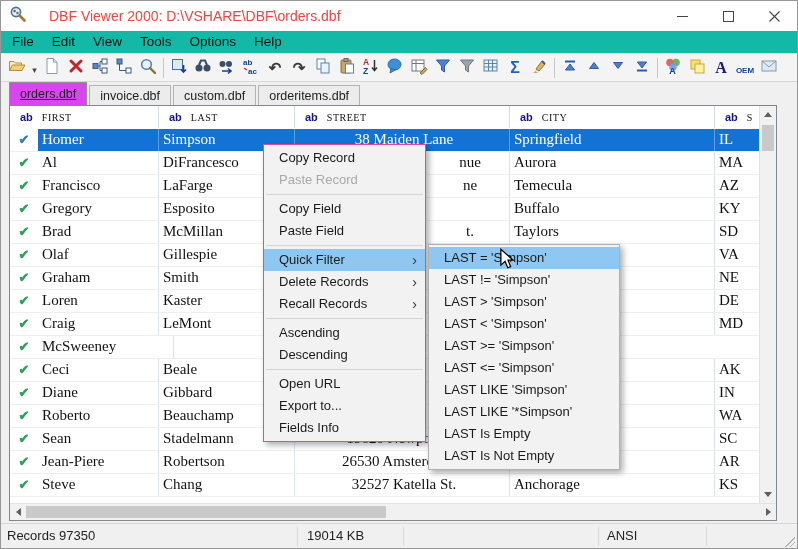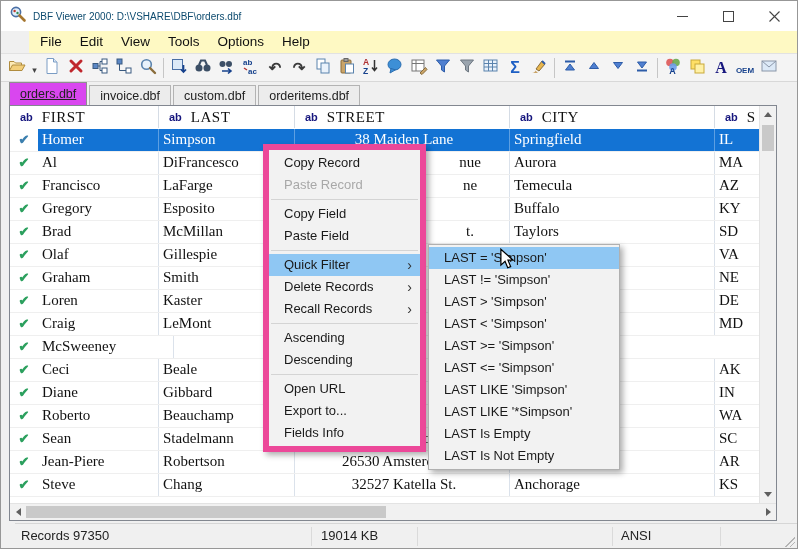--- a/index.html
+++ b/index.html
@@ -1,43 +1,43 @@
 <!DOCTYPE html>
 <html><head>
 <meta charset="utf-8">
 <style>
   html,body{margin:0;padding:0;background:#fff;}
   .window{position:relative;width:798px;height:549px;box-sizing:border-box;border:1px solid #979797;
     background:#f0f0f0;font-family:"Liberation Sans",sans-serif;overflow:hidden;}
   
   .titlebar{position:absolute;left:0;top:0;right:0;height:30px;background:#fff;display:flex;align-items:center;padding-left:8px;}
-  .titlebar .title{font-size:10px;color:#0c4a6e;margin-left:6px;}
+  .titlebar .title{font-size:14px;color:#ef4444;margin-left:22px;}
   .winbtns{position:absolute;right:0;top:0;height:30px;display:flex;}
   .winbtn{width:46px;height:30px;display:flex;align-items:center;justify-content:center;color:#444;}
   
-  .menubar{position:absolute;left:0;top:30px;right:0;height:22px;background:#fef9c3;display:flex;align-items:center;padding-left:2px;margin-left:28px;}
+  .menubar{position:absolute;left:0;top:30px;right:0;height:22px;background:#14b8a6;display:flex;align-items:center;padding-left:2px;}
   .mtop{font-size:13.5px;color:#111;padding:0 9px;line-height:22px;}
   
   .toolbar{position:absolute;left:0;top:52px;right:0;height:29px;background:#f4f4f4;border-top:1px solid #e2e2e2;
     border-bottom:1px solid #d8d8d8;display:flex;align-items:center;padding-left:4px;box-sizing:border-box;}
   .tbtn{width:24px;height:24px;display:flex;align-items:center;justify-content:center;flex:none;}
   .tbtn.narrow{width:11px;}
   .tsep{width:1px;height:20px;background:#c6c6c6;margin:0 3px;flex:none;}
   .glyph{font-size:15px;line-height:1;}
   
   .tabbar{position:absolute;left:8px;top:81px;right:8px;height:23px;display:flex;align-items:flex-end;}
   .tab{height:20px;line-height:20px;padding:0 10px;background:#ececec;border:1px solid #b3b3b3;border-bottom:none;
     font-size:12.5px;color:#222;margin-right:2px;box-sizing:border-box;}
   .tab.active{height:23px;line-height:22px;background:#d946ef;border-color:#8f8f8f;z-index:2;text-decoration:underline;}
   
   .gridwrap{position:absolute;left:8px;top:104px;width:768px;height:416px;background:#fff;border:1px solid #828790;box-sizing:border-box;}
   .gridheader{position:absolute;left:0;top:0;width:750px;height:23px;border-bottom:1px solid #bcc6d0;background:#fff;}
   .hcell{position:absolute;top:0;height:22px;display:flex;align-items:center;border-right:1px solid #d5dce5;box-sizing:border-box;overflow:hidden;padding-left:10px;}
   .hcell .ab{color:#16167e;font-weight:bold;font-size:11px;margin-right:9px;}
-  .hcell .lbl{font-family:"Liberation Serif",serif;font-size:15px;color:#111;letter-spacing:.5px;}
+  .hcell .lbl{font-family:"Liberation Serif",serif;font-size:10px;color:#111;letter-spacing:.5px;}
   .gridrows{position:absolute;left:0;top:23px;width:750px;}
   .grow{display:flex;height:23px;box-sizing:border-box;border-bottom:1px solid #efefef;}
   .gcell{box-sizing:border-box;height:22px;border-right:1px solid #dbe2eb;padding-left:4px;
     font-family:"Liberation Serif",serif;font-size:15px;line-height:21px;color:#111;white-space:nowrap;overflow:hidden;flex:none;}
   .marker{width:28px;text-align:center;border-right:none;padding-left:0;}
   .chk{color:#2ca05e;font-weight:bold;font-size:13px;font-family:"Liberation Sans",sans-serif;}
   .grow.sel .chk{color:#3b7fae;}
   .c-first{width:121px;}.c-last{width:136px;}.c-street{width:215px;text-align:center;}.c-city{width:205px;}.c-state{width:45px;border-right:none;}
   .grow.sel .gcell{background:#1373d4;color:#fff;border-right-color:#5d9fe2;}
   .grow.sel .marker{background:#fff;}
@@ -48,27 +48,27 @@
   .sbtn{position:absolute;left:0;right:0;height:17px;display:flex;align-items:center;justify-content:center;}
   .hscroll{position:absolute;left:0;right:0;bottom:0;height:17px;background:#f1f1f1;border-top:1px solid #e3e3e3;box-sizing:border-box;}
   .hthumb{position:absolute;top:2px;bottom:2px;left:16px;width:360px;background:#c9c9c9;}
   .hbtn{position:absolute;top:0;bottom:0;width:16px;display:flex;align-items:center;justify-content:center;}
   .arr{width:0;height:0;}
   .arr.up{border-left:4px solid transparent;border-right:4px solid transparent;border-bottom:5px solid #5f5f5f;}
   .arr.down{border-left:4px solid transparent;border-right:4px solid transparent;border-top:5px solid #5f5f5f;}
   .arr.left{border-top:4px solid transparent;border-bottom:4px solid transparent;border-right:5px solid #5f5f5f;}
   .arr.right{border-top:4px solid transparent;border-bottom:4px solid transparent;border-left:5px solid #5f5f5f;}
   
-  .statusbar{position:absolute;left:0;right:0;top:522px;height:25px;background:#f0f0f0;border-top:1px solid #d6d6d6;font-size:13px;color:#222;margin-left:14px;}
+  .statusbar{position:absolute;left:0;right:0;top:522px;height:25px;background:#f0f0f0;border-top:1px solid #d6d6d6;font-size:13px;color:#222;}
   .stext{position:absolute;top:0;line-height:24px;white-space:nowrap;}
   .ssep{position:absolute;top:3px;bottom:3px;width:1px;background:#dadada;}
   .grip{position:absolute;right:2px;bottom:2px;width:10px;height:10px;
     background:linear-gradient(135deg,transparent 50%,#b5b5b5 50%,#b5b5b5 58%,transparent 58%,transparent 72%,#b5b5b5 72%,#b5b5b5 80%,transparent 80%);}
   
-  .ctxmenu{position:absolute;left:262px;top:143px;width:163px;background:#f2f2f2;border:6px solid #ec4899;
+  .ctxmenu{position:absolute;left:262px;top:143px;width:163px;background:#f2f2f2;border:1px solid #ec4899;
     box-shadow:3px 3px 6px rgba(0,0,0,.32);padding:2px 0;z-index:10;box-sizing:border-box;}
   .submenu{position:absolute;left:427px;top:243px;width:192px;background:#f2f2f2;border:1px solid #b0b0b0;
     box-shadow:3px 3px 6px rgba(0,0,0,.32);padding:2px 0;z-index:11;box-sizing:border-box;}
   .mi{height:22px;line-height:22px;padding-left:15px;font-size:13px;color:#1a1a1a;position:relative;white-space:nowrap;}
   .mi.hl{background:#8fc7f3;}
   .mi.dis{color:#a8a8a8;}
   .mi .subarr{position:absolute;right:8px;top:0;font-size:14px;color:#333;}
   .msep{height:1px;background:#d4d4d4;margin:3px 2px;}
   .cursor{position:absolute;left:497px;top:247px;z-index:20;}
 </style>

